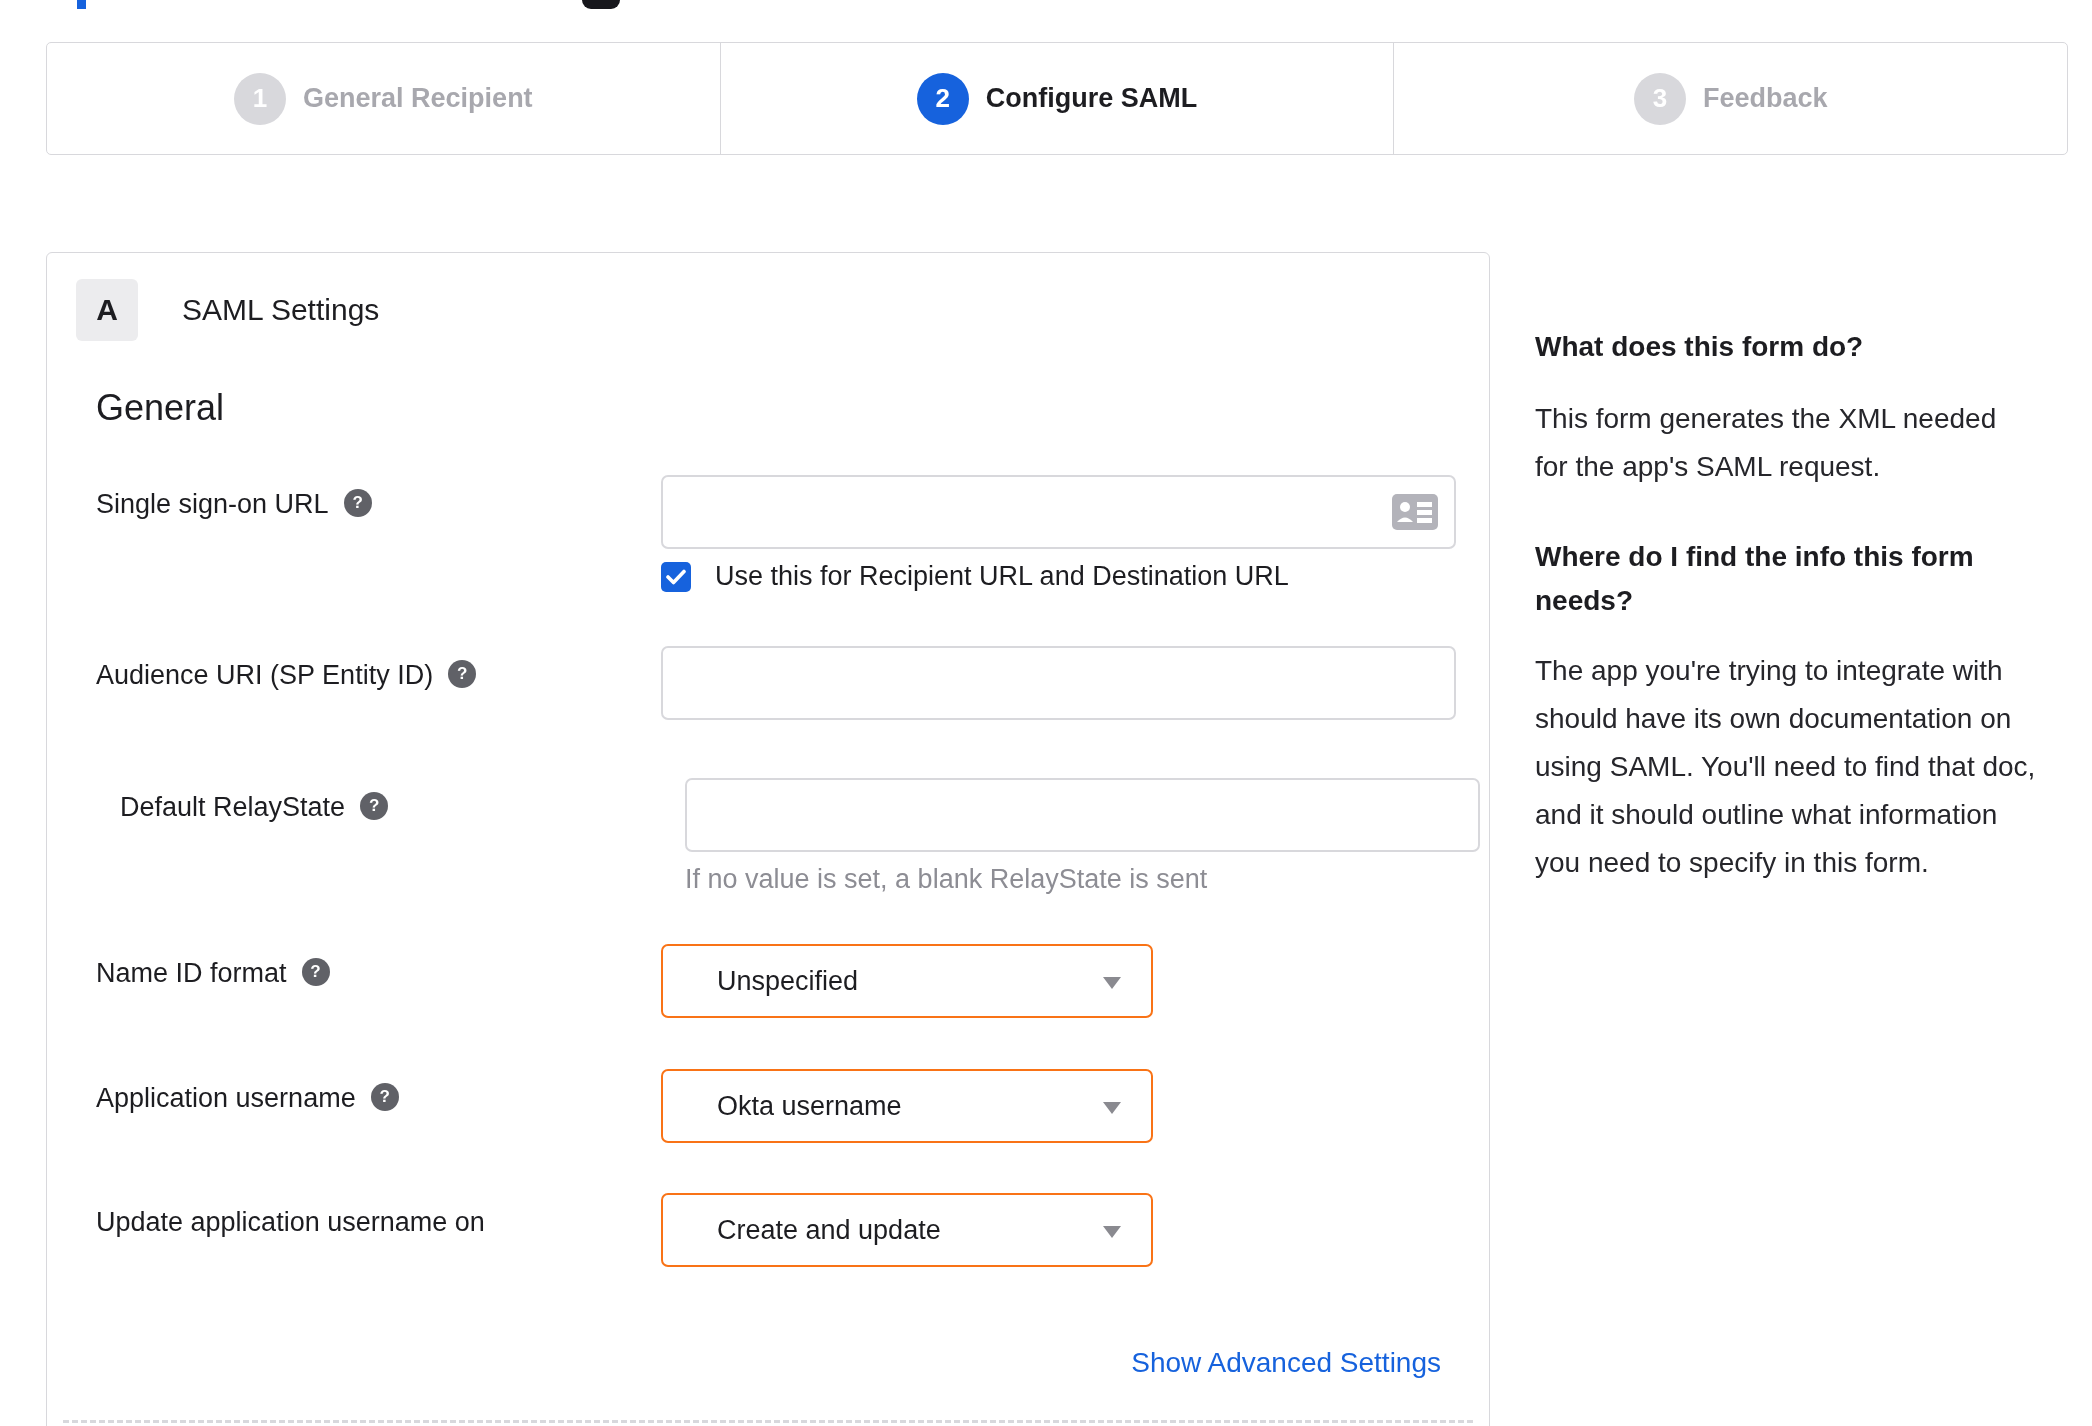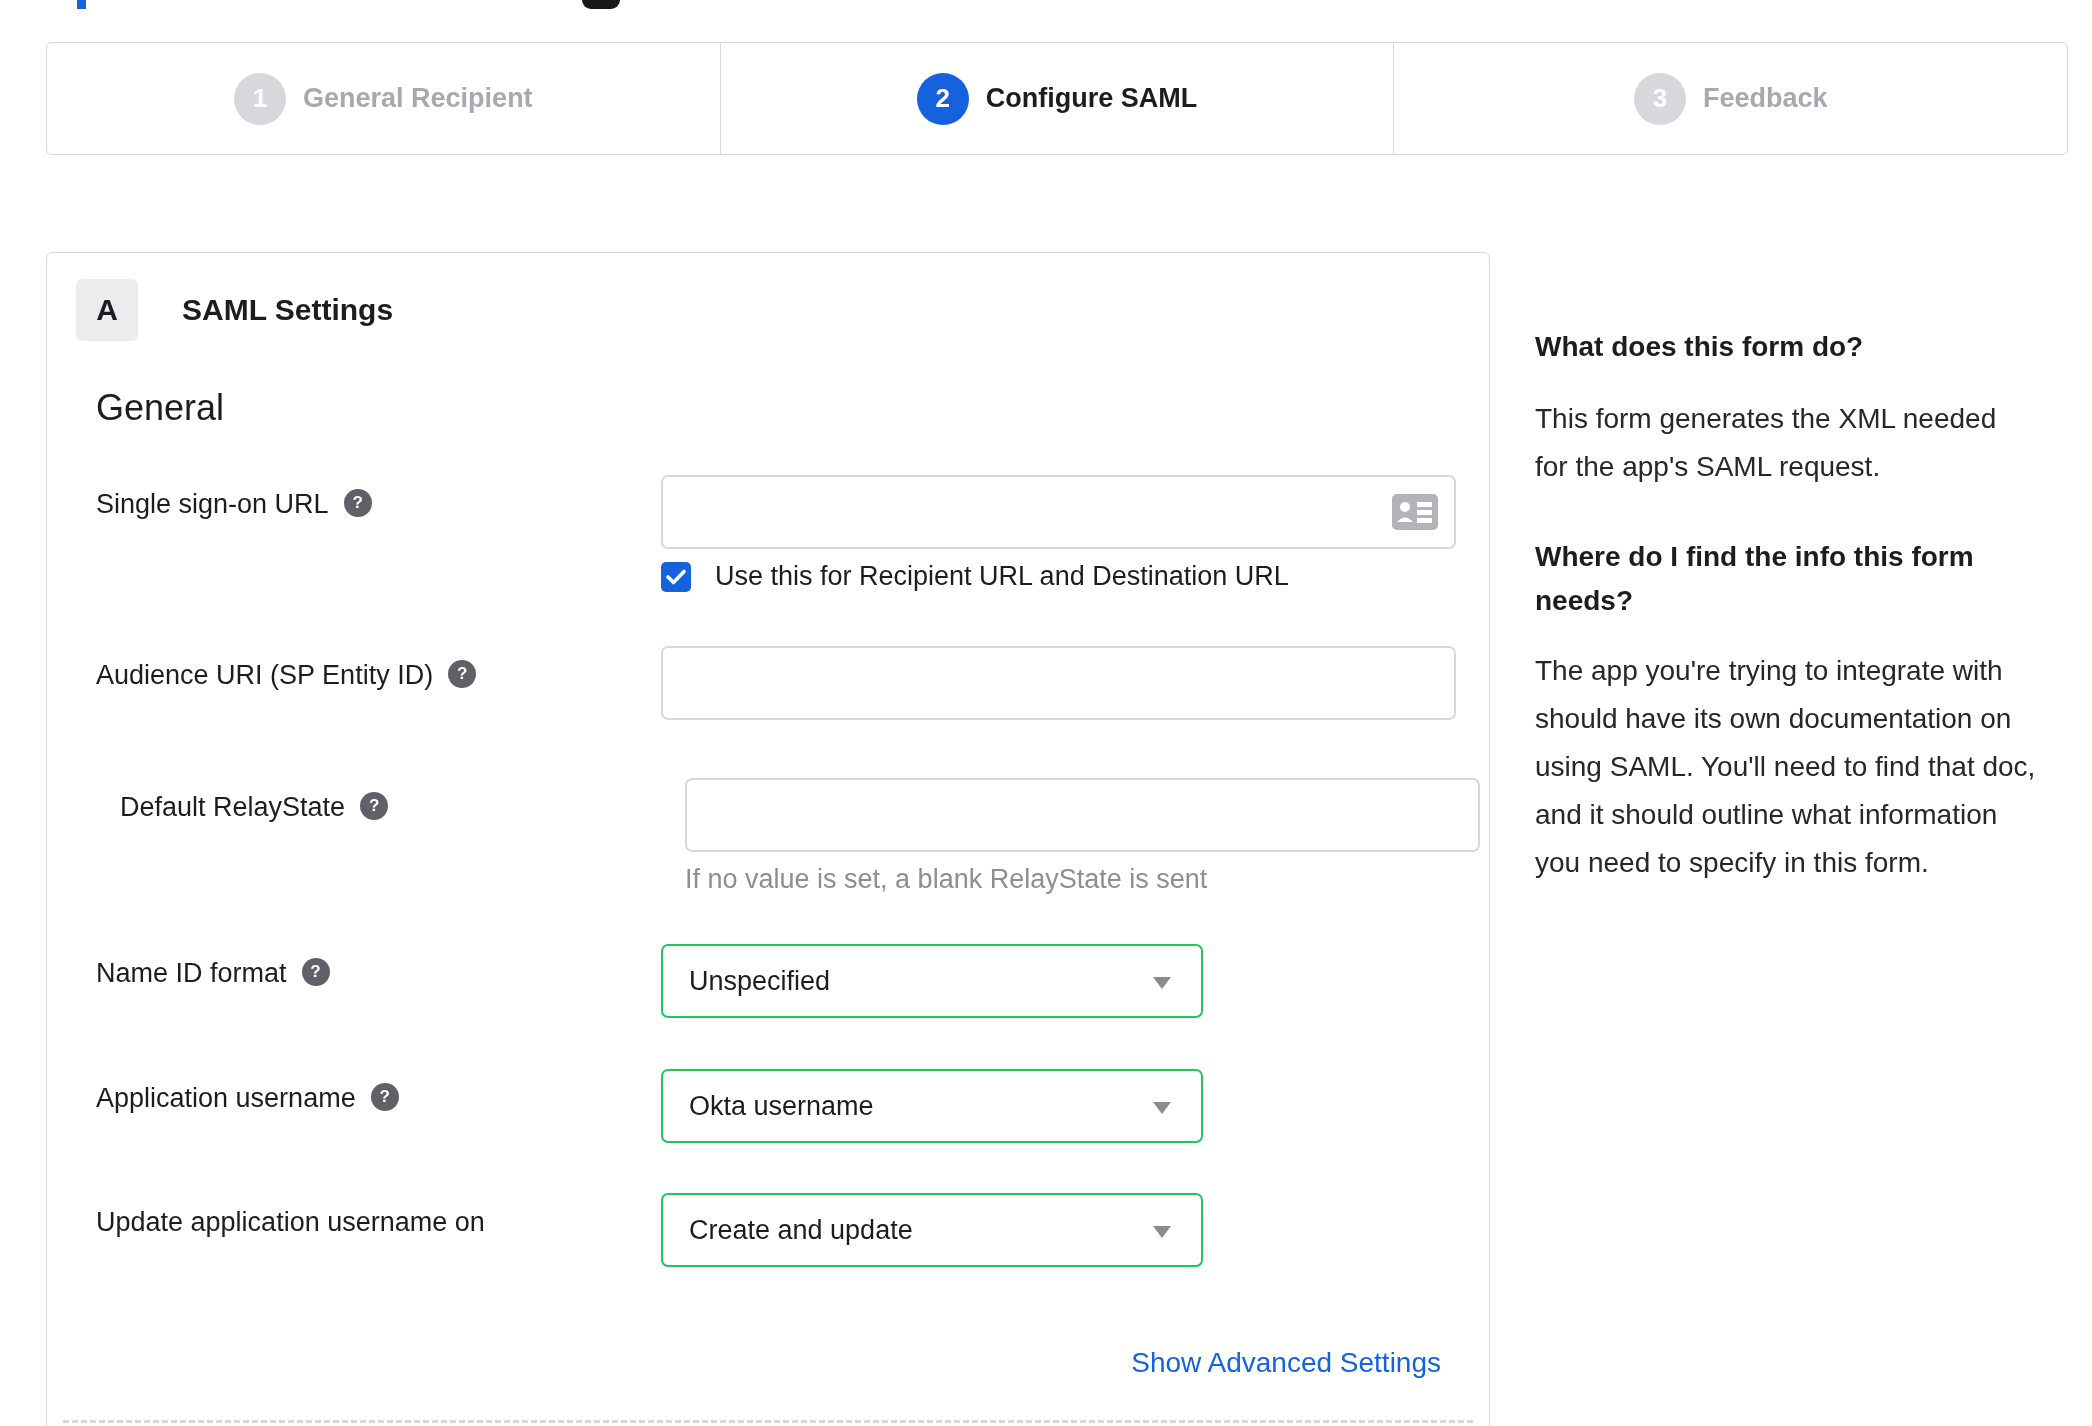--- a/index.html
+++ b/index.html
@@ -38,21 +38,21 @@
   .card {
     position:absolute; left:46px; top:252px; width:1444px; height:1240px;
     border:1px solid #d8d8dc; border-radius:6px; background:#fff;
   }
   .card-header { position:absolute; left:29px; top:26px; display:flex; align-items:center; gap:44px; }
   .section-badge {
     width:62px; height:62px; background:#ececee; border-radius:6px;
     display:flex; align-items:center; justify-content:center;
     font-size:30px; font-weight:bold; color:#1d1d21;
   }
-  .section-title { font-size:30px; font-weight:bold; color:#1d1d21; }
+  .section-title { font-size:30px; font-weight:normal; color:#1d1d21; }
   .group-heading { position:absolute; left:49px; top:134px; font-size:36px; font-weight:normal; }
 
   
   .form-row { position:absolute; left:49px; width:1380px; }
   .row-label { position:absolute; left:0; top:14px; display:flex; gap:15px; }
   .label-text { font-size:27px; color:#1d1d21; }
   .help-icon {
     width:28px; height:28px; border-radius:50%; background:#606167; color:#fff;
     display:flex; align-items:center; justify-content:center;
     font-size:17px; font-weight:bold; flex:0 0 auto; cursor:default;
@@ -62,23 +62,23 @@
     border:2px solid #d8d8dc; border-radius:7px; background:#fff;
     font-family:"Liberation Sans", sans-serif; font-size:27px; color:#1d1d21;
     padding:0 70px 0 24px; outline:none;
   }
   .input-wrap { position:absolute; left:565px; top:0; width:795px; height:74px; }
   .input-wrap .text-input { left:0; top:0; width:795px; }
   .card-icon { position:absolute; right:18px; top:19px; width:46px; height:36px; }
   .helper-text { position:absolute; left:565px; top:86px; font-size:27px; color:#8d8d94; }
 
   .select {
-    position:absolute; left:565px; top:0; width:542px; height:74px;
-    border:2px solid #22c55e; border-radius:7px; background:#fff; cursor:pointer;
-    display:flex; align-items:center;
+    position:absolute; left:565px; top:0; width:492px; height:74px;
+    border:2px solid #f97316; border-radius:7px; background:#fff; cursor:pointer;
+    display:flex; align-items:center;padding-left:28px;
   }
   .select-value { font-size:27px; color:#1d1d21; padding-left:26px; }
   .caret-down {
     position:absolute; right:30px; top:31px; width:0; height:0;
     border-left:9px solid transparent; border-right:9px solid transparent;
     border-top:12px solid #8a8a90;
   }
 
   .checkbox-row { position:absolute; left:614px; display:flex; align-items:center; gap:24px; }
   .checkbox {

